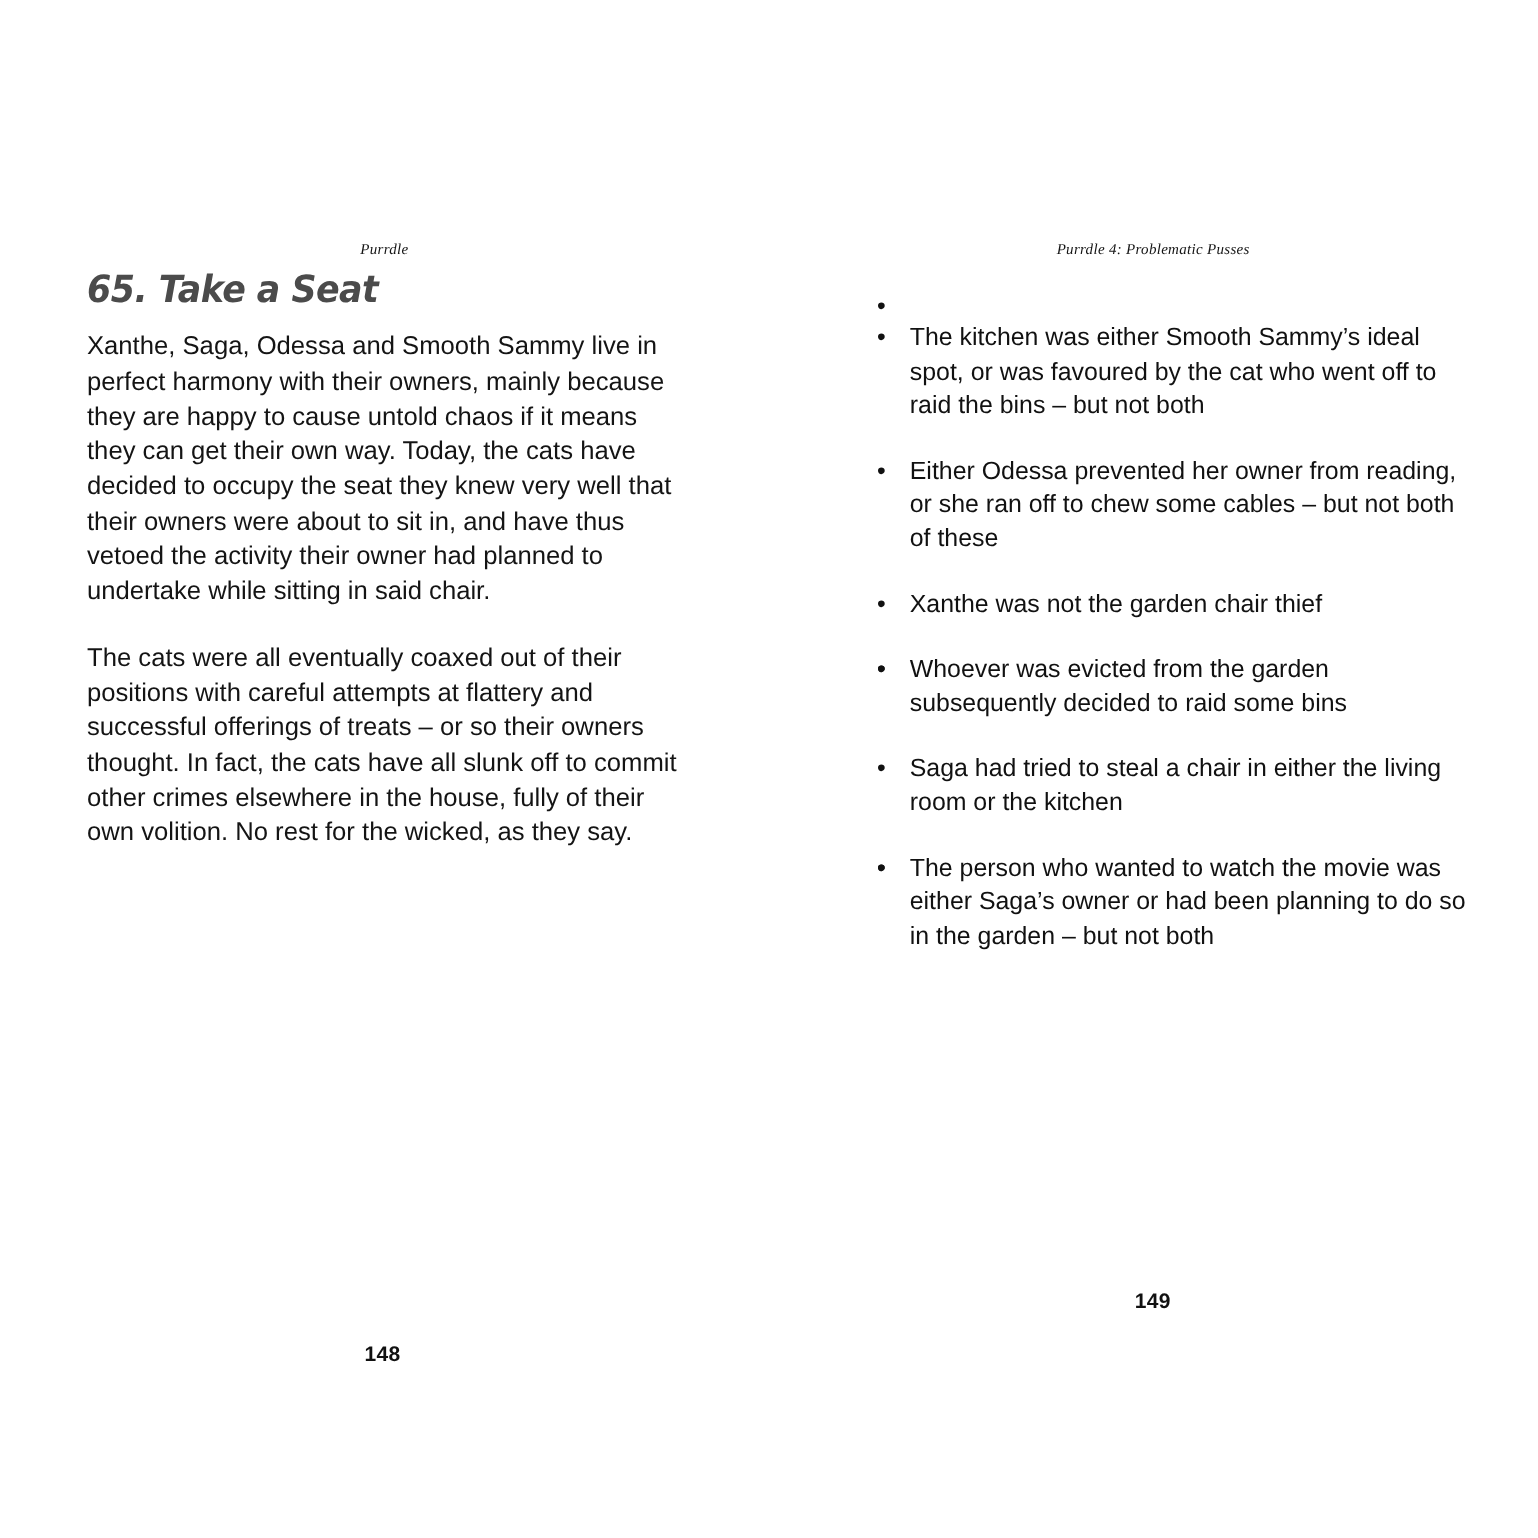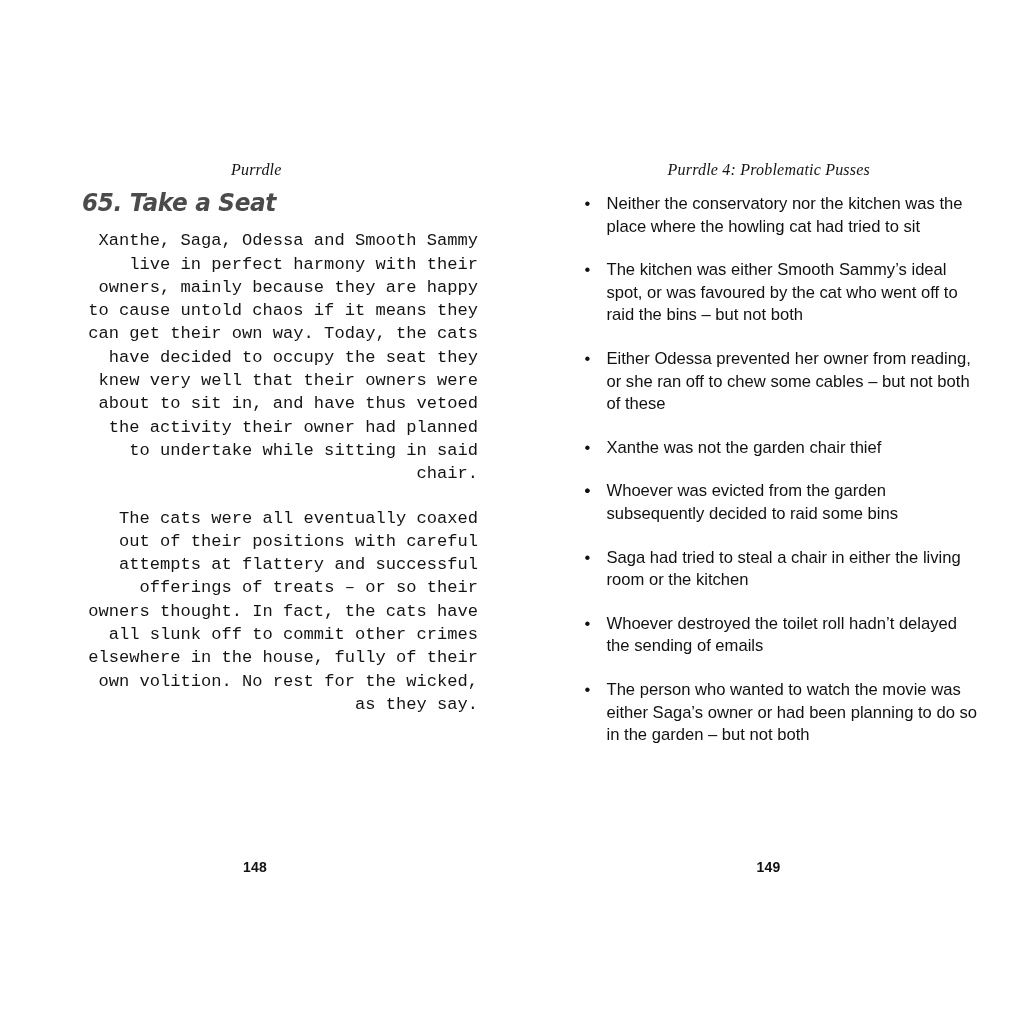--- a/index.html
+++ b/index.html
@@ -32,54 +32,53 @@
 
   
   .running-head {
     position: absolute;
     top: 161px;
     left: 0;
     right: 0;
     text-align: center;
     font-family: "Liberation Serif", serif;
     font-style: italic;
-    font-size: 16px;
+    font-size: 10px;
     letter-spacing: 0.2px;
     color: #141414;
   }
   .page-left .running-head { transform: translateX(0px); }
   .page-right .running-head { transform: translateX(0px); }
 
   
   .page-left .body-block {
     position: absolute;
     left: 58px;
-    top: 190px;
+    top: 180px;
     width: 396px;
-    margin-left: 24px;
   }
   .puzzle-title {
     font-family: "DejaVu Sans", sans-serif;
     font-weight: bold;
     font-style: italic;
     font-size: 25px;
     line-height: 1.05;
     letter-spacing: -0.4px;
     color: #4b4b4b;
     margin: 0 0 13px 0;
     transform: scaleX(0.93);
     transform-origin: left center;
   }
   .para {
-    font-family: Liberation Mono, monospace;
+    font-family: Liberation Sans, sans-serif;
     font-size: 17.1px;
     line-height: 23.3px;
     color: #141414;
     margin: 0 0 21px 0;
-    text-align: right;
+    text-align: left;
   }
   .para.question {
     font-weight: bold;
     margin-top: 2px;
   }
 
   
   .page-right .clues-block {
     position: absolute;
     left: 59px;
@@ -110,21 +109,21 @@
   
   .folio {
     position: absolute;
     top: 859px;
     font-family: "Liberation Sans", sans-serif;
     font-weight: bold;
     font-size: 14px;
     color: #111111;
     letter-spacing: 0.2px;
   }
-  .page-left .folio { left: 243px; }
+  .page-left .folio { left: 243px; margin-top: 35px; }
   .page-right .folio { left: 244px; }
 </style>
 </head>
 <body>
 
 <div class="spread">
 
   <div class="page page-left">
 
     <div class="running-head">Purrdle</div>
@@ -145,21 +144,20 @@
   </div>
 
   <div class="page page-right">
 
     <div class="running-head">Purrdle 4: Problematic Pusses</div>
 
     <div class="clues-block">
 
       <div class="clue">
         <span class="bullet">•</span>
-        <span>Neither the conservatory nor the kitchen was the place where the howling cat had tried to sit</span>
       </div>
 
       <div class="clue">
         <span class="bullet">•</span>
         <span>The kitchen was either Smooth Sammy’s ideal spot, or was favoured by the cat who went off to raid the bins – but not both</span>
       </div>
 
       <div class="clue">
         <span class="bullet">•</span>
         <span>Either Odessa prevented her owner from reading, or she ran off to chew some cables – but not both of these</span>
@@ -179,21 +177,20 @@
         <span>Whoever was evicted from the garden subsequently decided to raid some bins</span>
       </div>
 
       <div class="clue">
         <span class="bullet">•</span>
         <span>Saga had tried to steal a chair in either the living room or the kitchen</span>
       </div>
 
       <div class="clue">
         <span class="bullet">•</span>
-        <span>Whoever destroyed the toilet roll hadn’t delayed the sending of emails</span>
       </div>
 
       <div class="clue">
         <span class="bullet">•</span>
         <span>The person who wanted to watch the movie was either Saga’s owner or had been planning to do so in the garden – but not both</span>
       </div>
 
     </div>
 
     <div class="folio">149</div>

